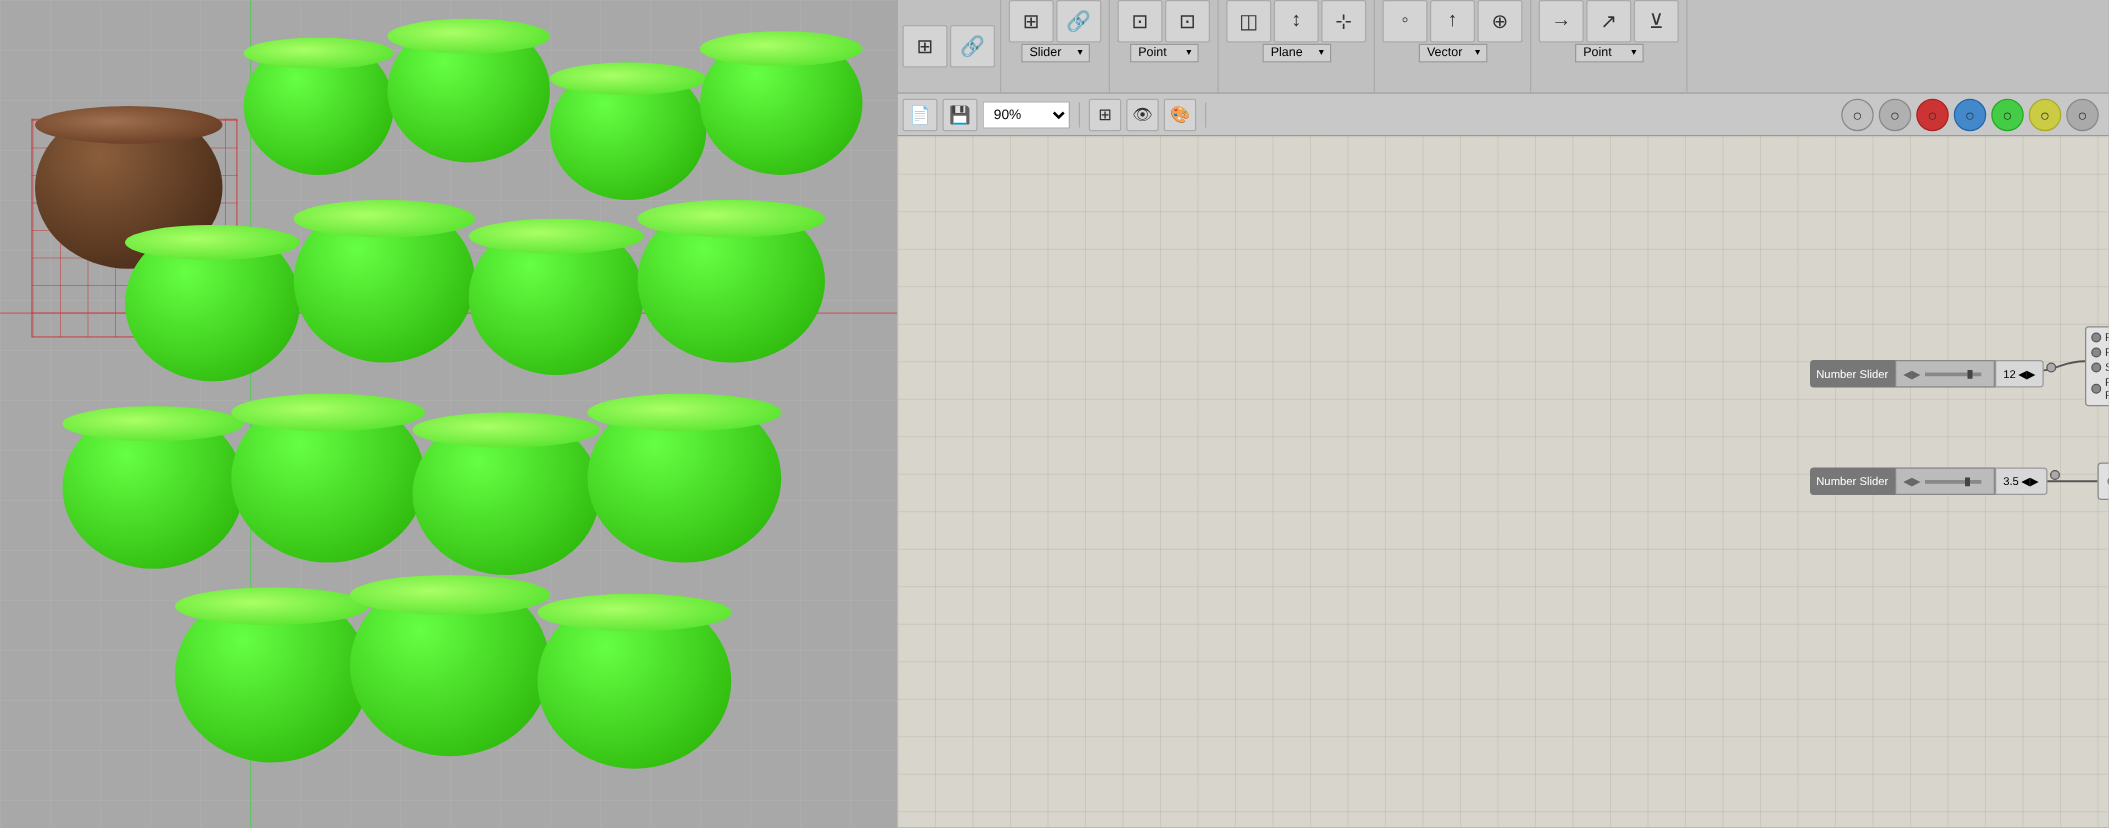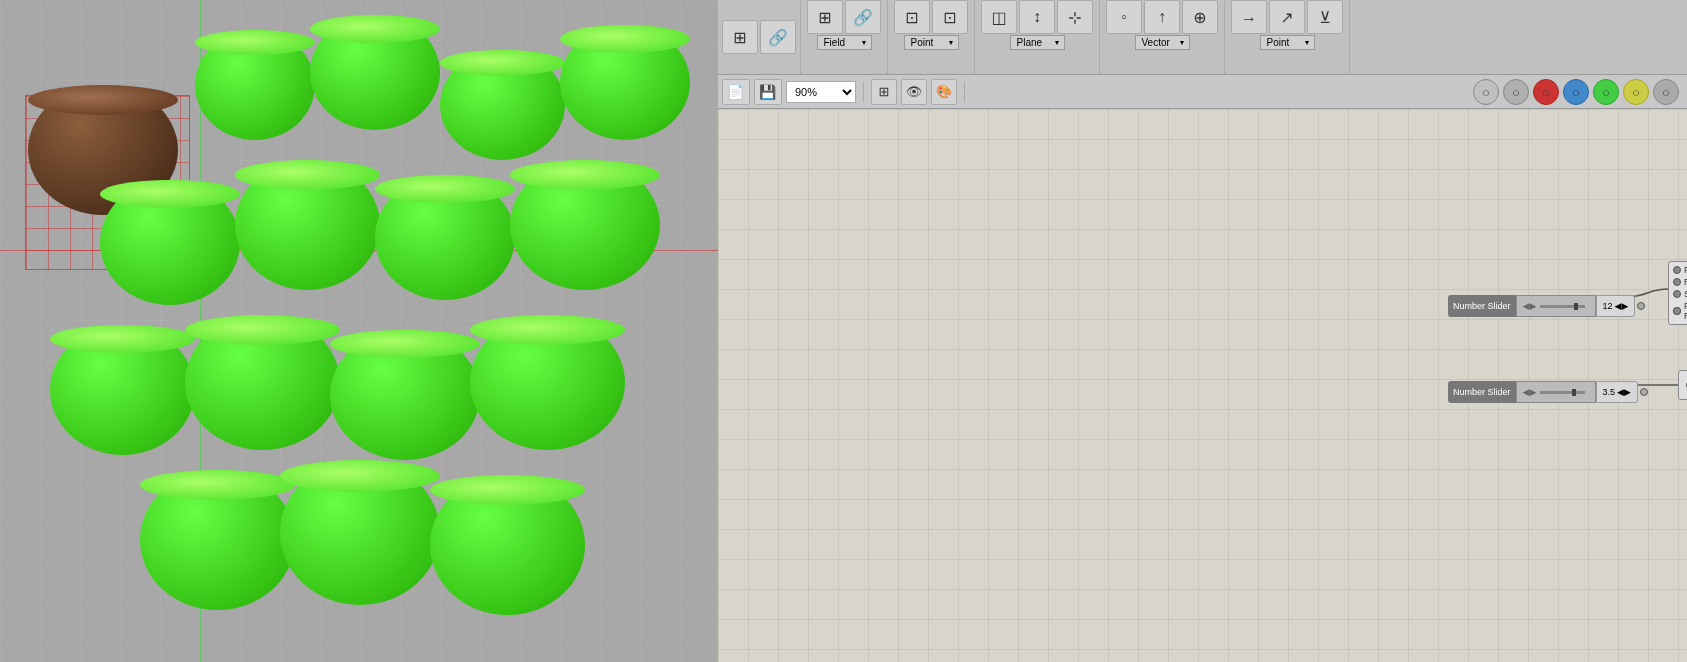--- a/index.html
+++ b/index.html
@@ -47,21 +47,21 @@
 
     
     #canvas-area { flex: 1; background: #d8d5cc; position: relative; overflow: hidden;
       background-image: linear-gradient(rgba(160,155,140,0.25) 1px, transparent 1px),
                         linear-gradient(90deg, rgba(160,155,140,0.25) 1px, transparent 1px);
       background-size: 30px 30px; }
     .port { width: 8px; height: 8px; border-radius: 50%; background: #888; border: 1px solid #555; margin: 2px; cursor: pointer; }
     .port.output { background: #aaa; }
 
     
-    .slider-node { position: absolute; display: flex; align-items: center; height: 36px; }
+    .slider-node { position: absolute; display: flex; align-items: flex-start; height: 36px; }
     .slider-label { background: #777; color: #fff; font-size: 9px; padding: 2px 5px; border-radius: 3px 0 0 3px; height: 22px; display: flex; align-items: center; white-space: nowrap; }
     .slider-track { background: #bbb; border: 1px solid #888; height: 22px; display: flex; align-items: center; padding: 0 6px; min-width: 80px; font-size: 9px; color: #333; }
     .slider-value { background: #d8d8d8; border: 1px solid #999; height: 22px; display: flex; align-items: center; padding: 0 6px; font-size: 9px; border-radius: 0 3px 3px 0; }
     .slider-port { width: 8px; height: 8px; border-radius: 50%; background: #888; border: 1px solid #555; margin-left: 2px; }
 
     
     #wires-svg { position: absolute; inset: 0; pointer-events: none; overflow: visible; }
 
     
     .comp-node { position: absolute; display: flex; align-items: stretch; }
@@ -139,21 +139,21 @@
 
       <div class="toolbar-group">
         <div class="tb-btn">⊞</div>
         <div class="tb-btn">🔗</div>
       </div>
       <div class="section-with-dropdown">
         <div class="section-icons-row">
           <div class="tb-btn">⊞</div>
           <div class="tb-btn">🔗</div>
         </div>
-        <div class="dropdown-label">Field</div>
+        <div class="dropdown-label">Slider</div>
       </div>
       <div class="section-with-dropdown">
         <div class="section-icons-row">
           <div class="tb-btn">⊡</div>
           <div class="tb-btn">⊡</div>
         </div>
         <div class="dropdown-label">Point</div>
       </div>
       <div class="section-with-dropdown">
         <div class="section-icons-row">

